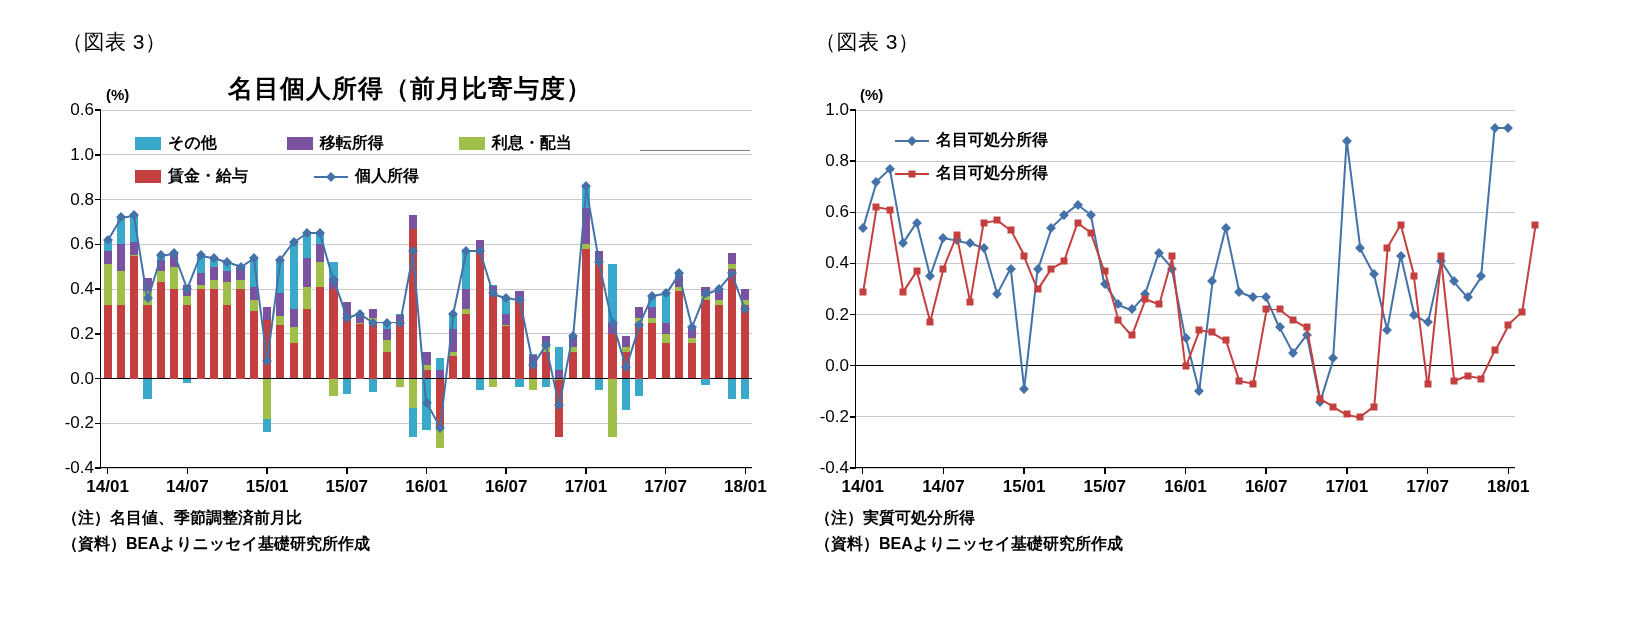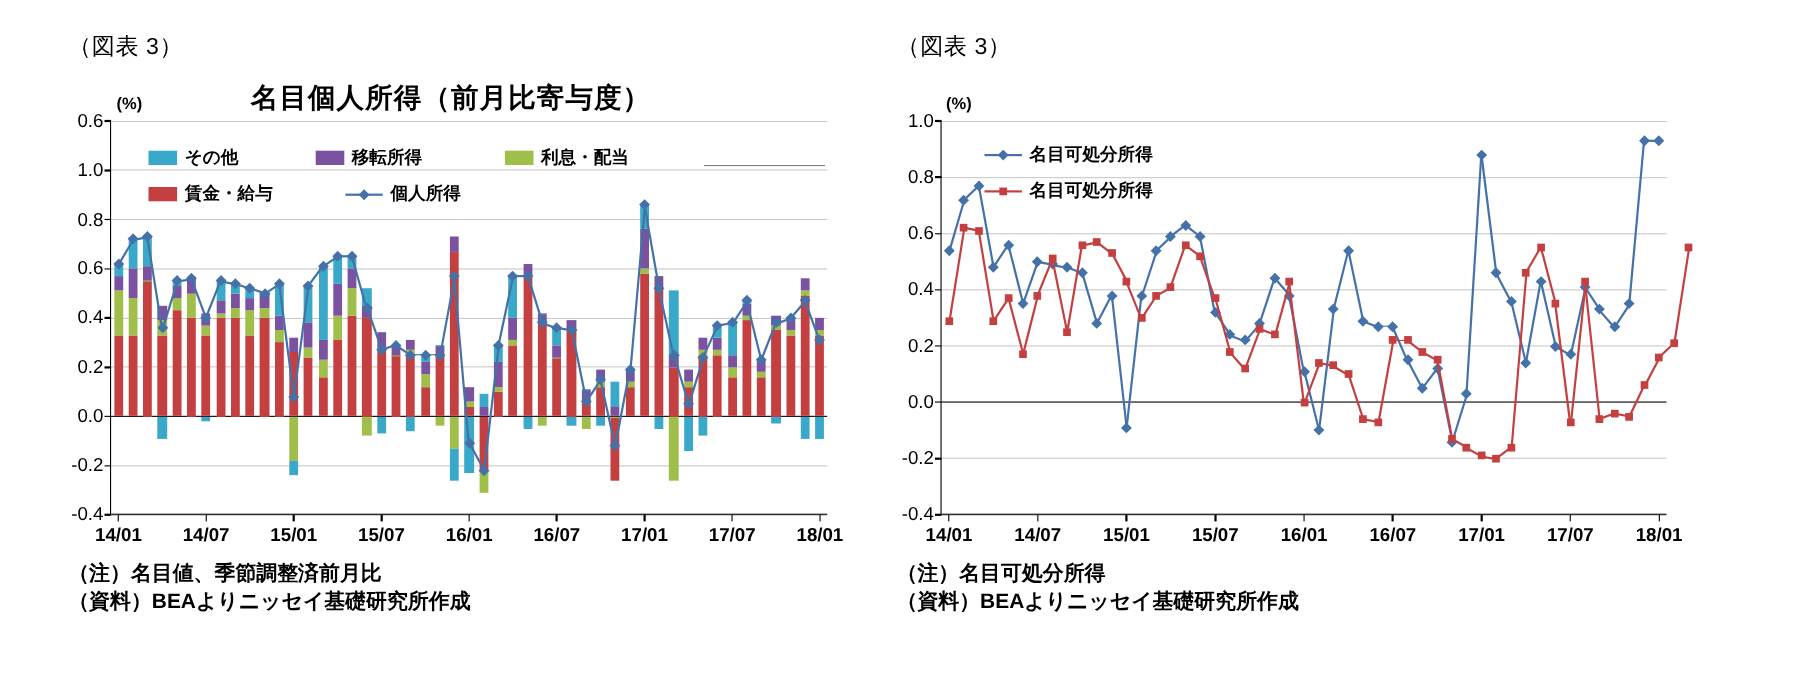--- a/index.html
+++ b/index.html
@@ -43,21 +43,21 @@
   .legend-row{position:absolute;display:flex;align-items:center;}
   .legend-item{display:flex;align-items:center;margin-right:26px;}
   .lg-swatch{width:26px;height:13px;margin-right:7px;}
   .lg-line{width:34px;height:2px;position:relative;margin-right:7px;}
   .lg-line .mk{position:absolute;left:50%;top:50%;width:7px;height:7px;}
   .lg-line .mk.d{transform:translate(-50%,-50%) rotate(45deg);}
   .lg-line .mk.s{transform:translate(-50%,-50%);}
   .lg-text{font-size:16px;font-weight:bold;white-space:nowrap;}
   .legend-rule{position:absolute;height:1px;background:#808080;}
 
-  .note{position:absolute;font-size:19px;font-weight:bold;white-space:nowrap;text-align:center;}
+  .note{position:absolute;font-size:16px;font-weight:bold;white-space:nowrap;text-align:center;}
 </style>
 </head>
 <body>
 
 <div class="panel" id="panel-left">
   <div class="fig-label" style="left:62px;top:28px;">（図表 3）</div>
   <div class="chart-title" style="left:90px;top:72px;width:640px;">名目個人所得（前月比寄与度）</div>
   <div class="unit-label" style="left:106px;top:86px;">(%)</div>
   <div class="plot" id="plot-left" style="left:100px;top:110px;width:652px;height:358px;">
       <div class="gridline" style="top:357.5px;"></div>
@@ -670,21 +670,21 @@
       <div class="sqpt" style="left:571.5816326530611px;top:273.6142857142857px;background:#c44040;"></div>
       <div class="sqpt" style="left:585.0306122448978px;top:145.7571428571428px;background:#c44040;"></div>
       <div class="sqpt" style="left:598.4795918367346px;top:271.0571428571428px;background:#c44040;"></div>
       <div class="sqpt" style="left:611.9285714285713px;top:265.9428571428571px;background:#c44040;"></div>
       <div class="sqpt" style="left:625.3775510204081px;top:268.5px;background:#c44040;"></div>
       <div class="sqpt" style="left:638.8265306122448px;top:240.37142857142857px;background:#c44040;"></div>
       <div class="sqpt" style="left:652.2755102040816px;top:214.79999999999998px;background:#c44040;"></div>
       <div class="sqpt" style="left:665.7244897959183px;top:202.0142857142857px;background:#c44040;"></div>
       <div class="sqpt" style="left:679.1734693877551px;top:115.07142857142853px;background:#c44040;"></div>
     </div>
-  <div class="note" style="left:-5px;top:508px;">（注）名目可処分所得</div>
+  <div class="note" style="left:-5px;top:508px;">（注）実質可処分所得</div>
   <div class="note" style="left:-5px;top:534px;">（資料）BEAよりニッセイ基礎研究所作成</div>
 <div class="legend-row" style="left:75px;top:130px;align-items:flex-end;">
       <div class="legend-item">
         <span class="lg-line" style="background:#4472a8;">
           <span class="mk d" style="background:#4472a8;"></span>
         </span>
         <span class="lg-text">名目可処分所得</span>
       </div>
     </div>
     <div class="legend-row" style="left:75px;top:163px;">

